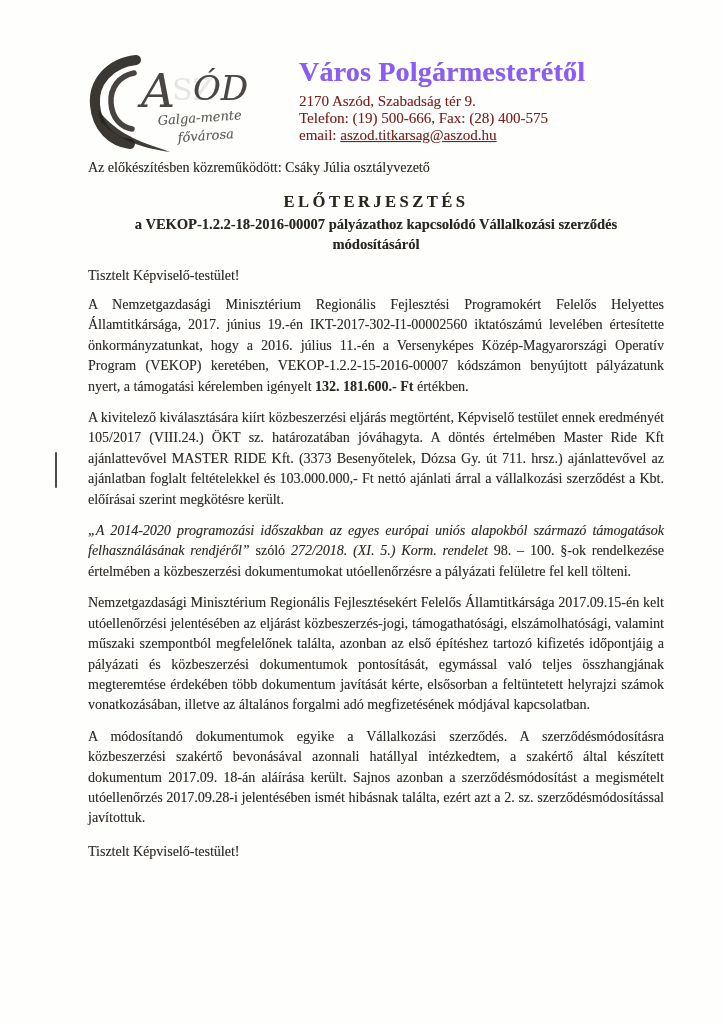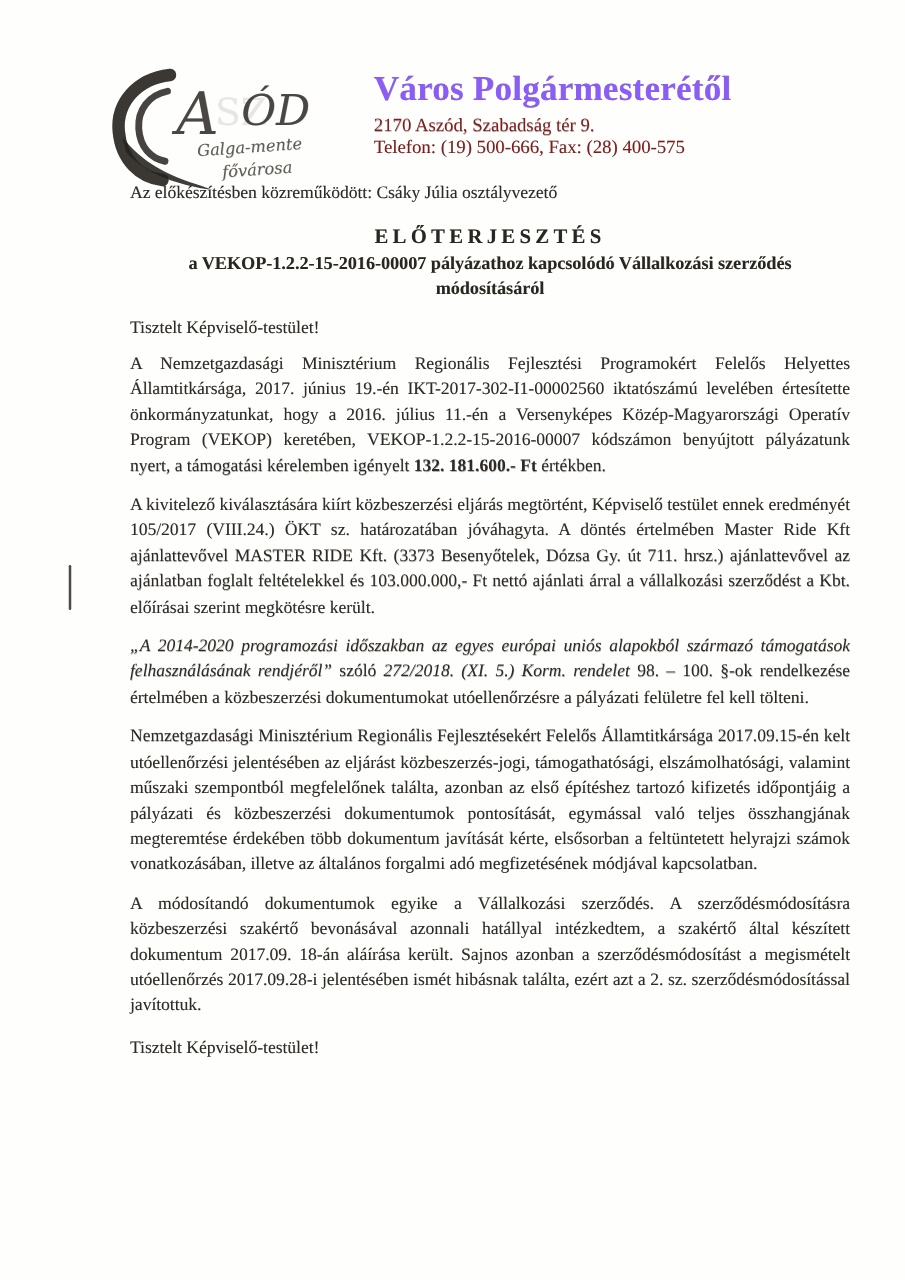--- a/index.html
+++ b/index.html
@@ -8,21 +8,21 @@
     background:#fefefdff; background:#fefefd;
     font-family:"Liberation Serif", serif;
     color:#2e2a26; overflow:hidden;
     text-shadow: 0.3px 0.3px 0.4px rgba(46,42,38,0.35);
   }
   .logo { position:absolute; left:86px; top:54px; }
   .head-right { position:absolute; left:299px; top:56px; width:380px; }
   .office-title { font-size:28px; font-weight:bold; color:#8b5cf6; letter-spacing:0.2px; }
   .contact { margin-top:5px; font-size:15px; line-height:17px; color:#7f1d1d; }
   .email { text-decoration:underline; }
-  .column { position:absolute; left:88px; top:147px; width:576px;margin-left:16px; }
+  .column { position:absolute; left:88px; top:160px; width:576px; }
   .preparer { font-size:14px; }
   .doc-title {
     text-align:center; font-weight:bold; font-size:16.5px;
     letter-spacing:3.5px; margin-top:16px; color:#29251f;
   }
   .doc-subtitle {
     text-align:center; font-weight:bold; font-size:14.5px; line-height:19.5px;
     max-width:505px; margin:3px auto 0; color:#29251f;
   }
   .salutation { font-size:14px; margin:14px 0 0; }
@@ -51,28 +51,29 @@
     <text x="107" y="46" font-family="DejaVu Serif, serif" font-style="italic" font-size="34" fill="#2b2723" opacity="0.85">ÓD</text>
     <text x="72" y="71" font-family="DejaVu Serif, serif" font-style="italic" font-size="13" fill="#38342e" opacity="0.8" transform="rotate(-4 72 71)">Galga-mente</text>
     <text x="92" y="88" font-family="DejaVu Serif, serif" font-style="italic" font-size="13" fill="#38342e" opacity="0.8" transform="rotate(-4 92 88)">fővárosa</text>
   </svg>
 
   <div class="head-right">
     <div class="office-title">Város Polgármesterétől</div>
     <div class="contact">
       <div>2170 Aszód, Szabadság tér 9.</div>
       <div>Telefon: (19) 500-666, Fax: (28) 400-575</div>
+      <div><span>email: </span><span class="email">aszod.titkarsag@aszod.hu</span></div>
     </div>
   </div>
 
   <div class="column">
     <div class="preparer">Az előkészítésben közreműködött: Csáky Júlia osztályvezető</div>
 
     <div class="doc-title">ELŐTERJESZTÉS</div>
-    <div class="doc-subtitle">a VEKOP-1.2.2-15-2016-00007 pályázathoz kapcsolódó Vállalkozási szerződés módosításáról</div>
+    <div class="doc-subtitle">a VEKOP-1.2.2-18-2016-00007 pályázathoz kapcsolódó Vállalkozási szerződés módosításáról</div>
 
     <p class="salutation">Tisztelt Képviselő-testület!</p>
 
     <p class="para"><span>A Nemzetgazdasági Minisztérium Regionális Fejlesztési Programokért Felelős Helyettes Államtitkársága, 2017. június 19.-én IKT-2017-302-I1-00002560 iktatószámú levelében értesítette önkormányzatunkat, hogy a 2016. július 11.-én a Versenyképes Közép-Magyarországi Operatív Program (VEKOP) keretében, VEKOP-1.2.2-15-2016-00007 kódszámon benyújtott pályázatunk nyert, a támogatási kérelemben igényelt </span><span class="bold">132. 181.600.- Ft</span><span> értékben.</span></p>
 
     <p class="para">A kivitelező kiválasztására kiírt közbeszerzési eljárás megtörtént, Képviselő testület ennek eredményét 105/2017 (VIII.24.) ÖKT sz. határozatában jóváhagyta. A döntés értelmében Master Ride Kft ajánlattevővel MASTER RIDE Kft. (3373 Besenyőtelek, Dózsa Gy. út 711. hrsz.) ajánlattevővel az ajánlatban foglalt feltételekkel és 103.000.000,- Ft nettó ajánlati árral a vállalkozási szerződést a Kbt. előírásai szerint megkötésre került.</p>
 
     <p class="para"><span class="italic">„A 2014-2020 programozási időszakban az egyes európai uniós alapokból származó támogatások felhasználásának rendjéről”</span><span> szóló </span><span class="italic">272/2018. (XI. 5.) Korm. rendelet</span><span> 98. – 100. §-ok rendelkezése értelmében a közbeszerzési dokumentumokat utóellenőrzésre a pályázati felületre fel kell tölteni.</span></p>
 
     <p class="para">Nemzetgazdasági Minisztérium Regionális Fejlesztésekért Felelős Államtitkársága 2017.09.15-én kelt utóellenőrzési jelentésében az eljárást közbeszerzés-jogi, támogathatósági, elszámolhatósági, valamint műszaki szempontból megfelelőnek találta, azonban az első építéshez tartozó kifizetés időpontjáig a pályázati és közbeszerzési dokumentumok pontosítását, egymással való teljes összhangjának megteremtése érdekében több dokumentum javítását kérte, elsősorban a feltüntetett helyrajzi számok vonatkozásában, illetve az általános forgalmi adó megfizetésének módjával kapcsolatban.</p>

